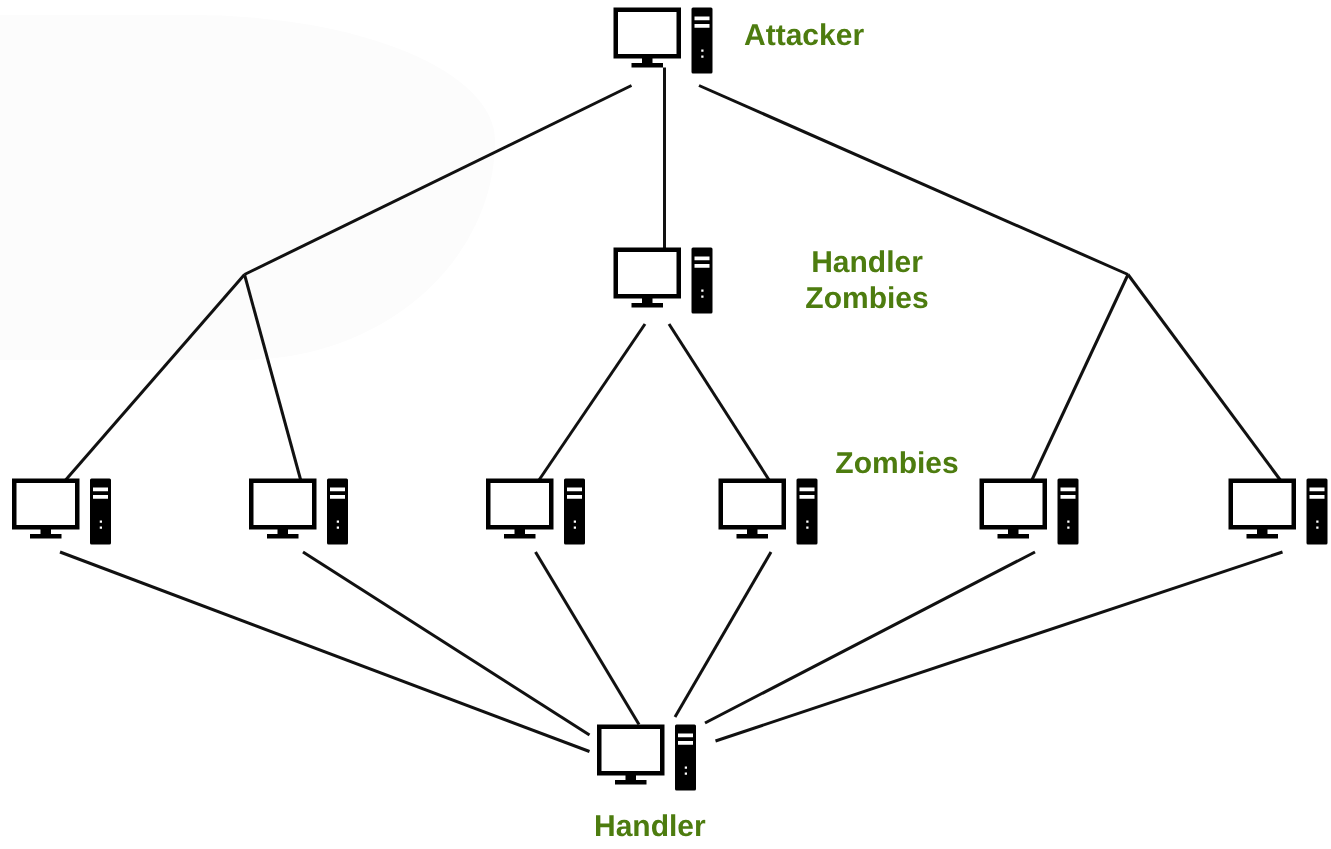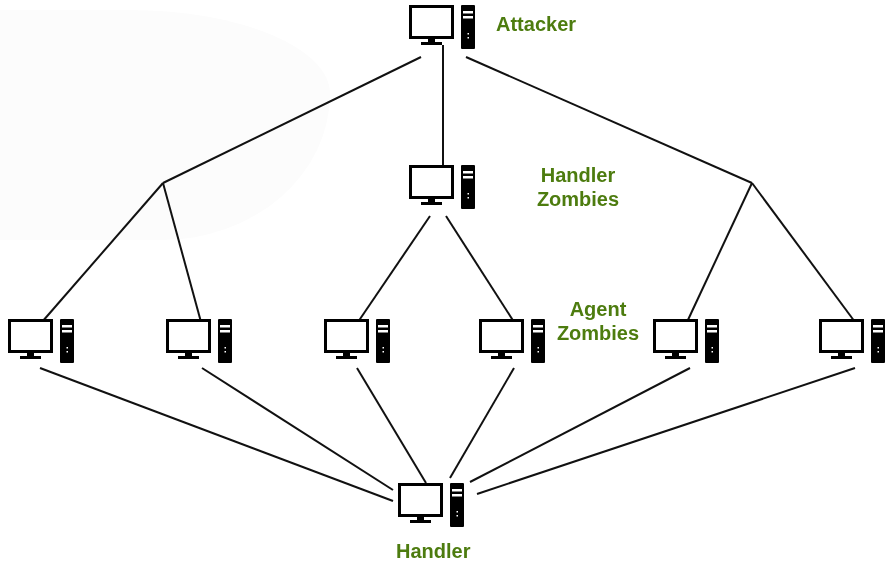--- a/index.html
+++ b/index.html
@@ -82,17 +82,16 @@
 </svg>
 
 <div class="label" style="left:496px; top:12px;">Attacker</div>
 
 <div class="label" style="left:506px; top:163px; width:96px;margin-left:24px;">
   <div>Handler</div>
   <div>Zombies</div>
 </div>
 
 <div class="label" style="left:550px; top:297px; width:96px;">
-  <div>Agent</div>
   <div>Zombies</div>
 </div>
 
 <div class="label" style="left:396px; top:539px;">Handler</div>
 
 </body></html>

